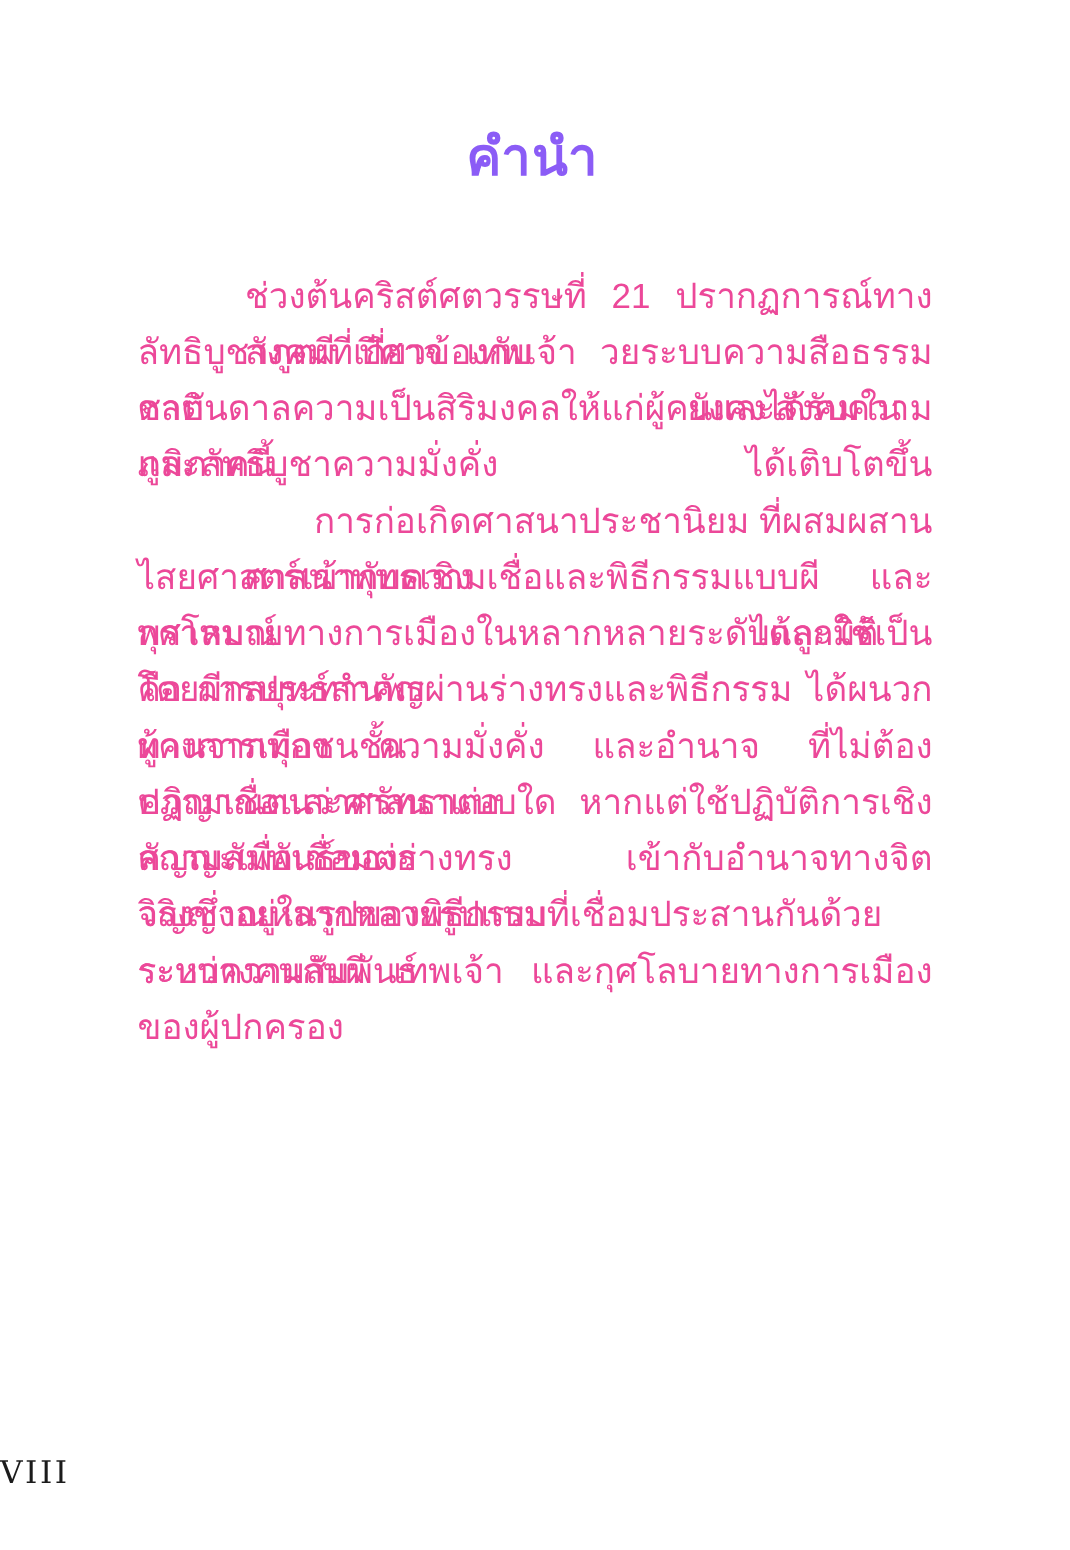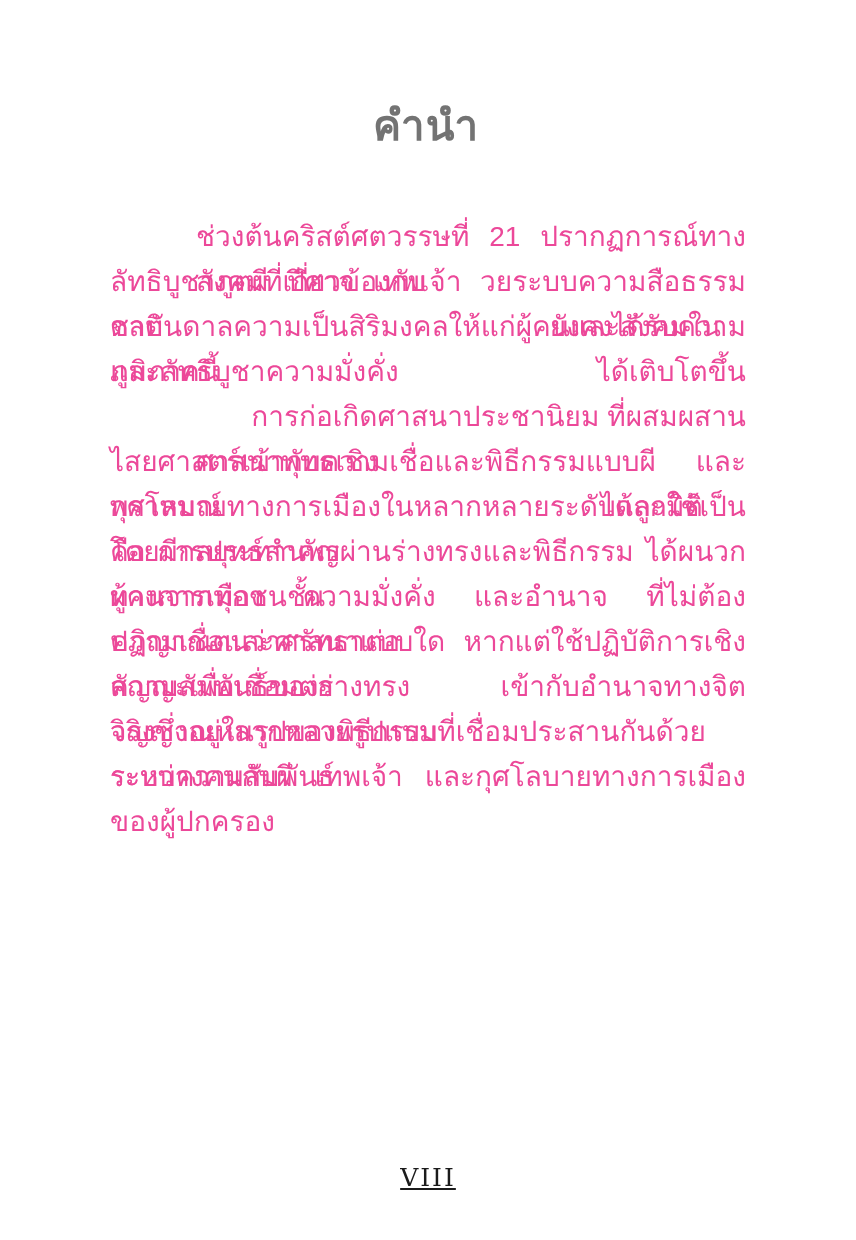--- a/index.html
+++ b/index.html
@@ -16,21 +16,21 @@
     overflow: hidden;
     font-family: "Liberation Sans", sans-serif;
   }
   .page-title {
     margin: 98px 4px 0 0;
     text-align: center;
     font-family: "DejaVu Serif", "Liberation Serif", serif;
     font-weight: 700;
     font-size: 42px;
     line-height: 56px;
-    color: #737373;
+    color: #8b5cf6;
     letter-spacing: 1px;
   }
   .body-text {
     margin-top: 60px;
     padding: 0 110px;
     color: #ec4899;
   }
   .line {
     font-size: 28px;
     line-height: 45px;
@@ -45,26 +45,25 @@
   }
   .line.para-end {
     text-align: right;
     text-align-last: left;
   }
   .page-number {
     position: absolute;
     left: 0;
     right: 0;
     top: 1163px;
-    text-align: center;
+    text-align: left;
     font-family: "DejaVu Serif", "Liberation Serif", serif;
     font-size: 25px;
     color: #1b1b1b;
     letter-spacing: 2px;
-    text-decoration: underline;
   }
 </style>
 </head>
 <body>
 
 <div class="page">
 
   <h1 class="page-title">คำนำ</h1>
 
   <div class="body-text">

